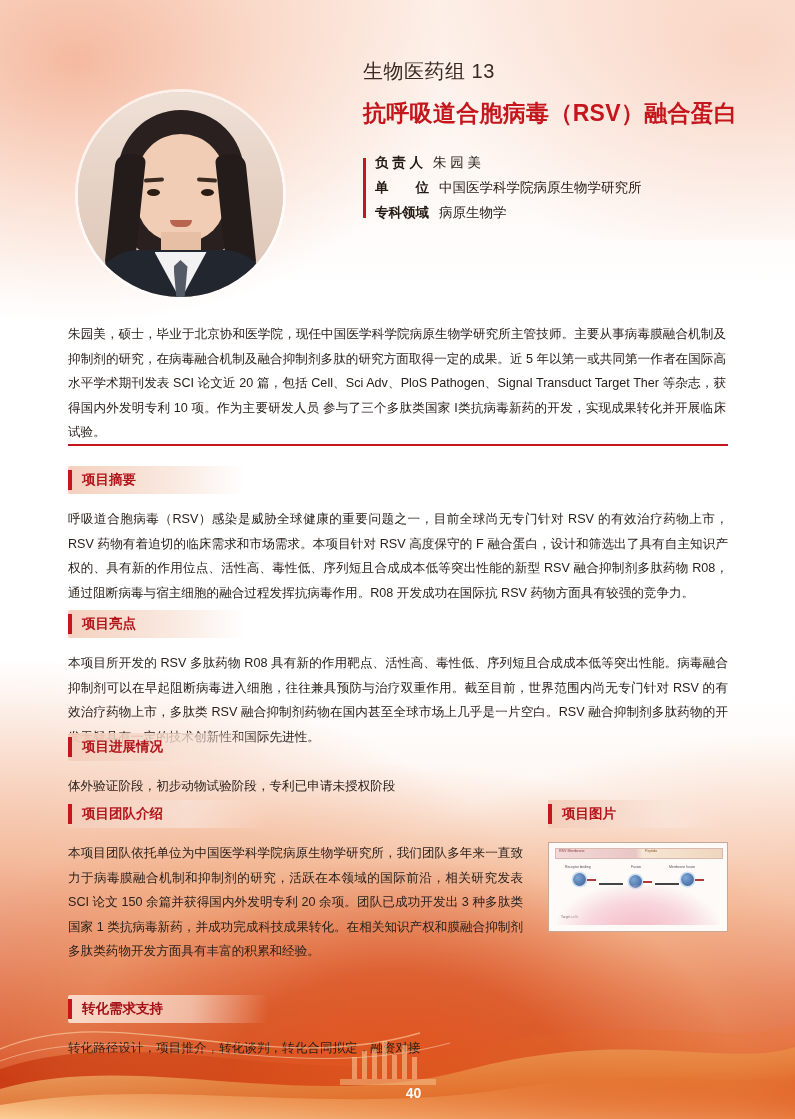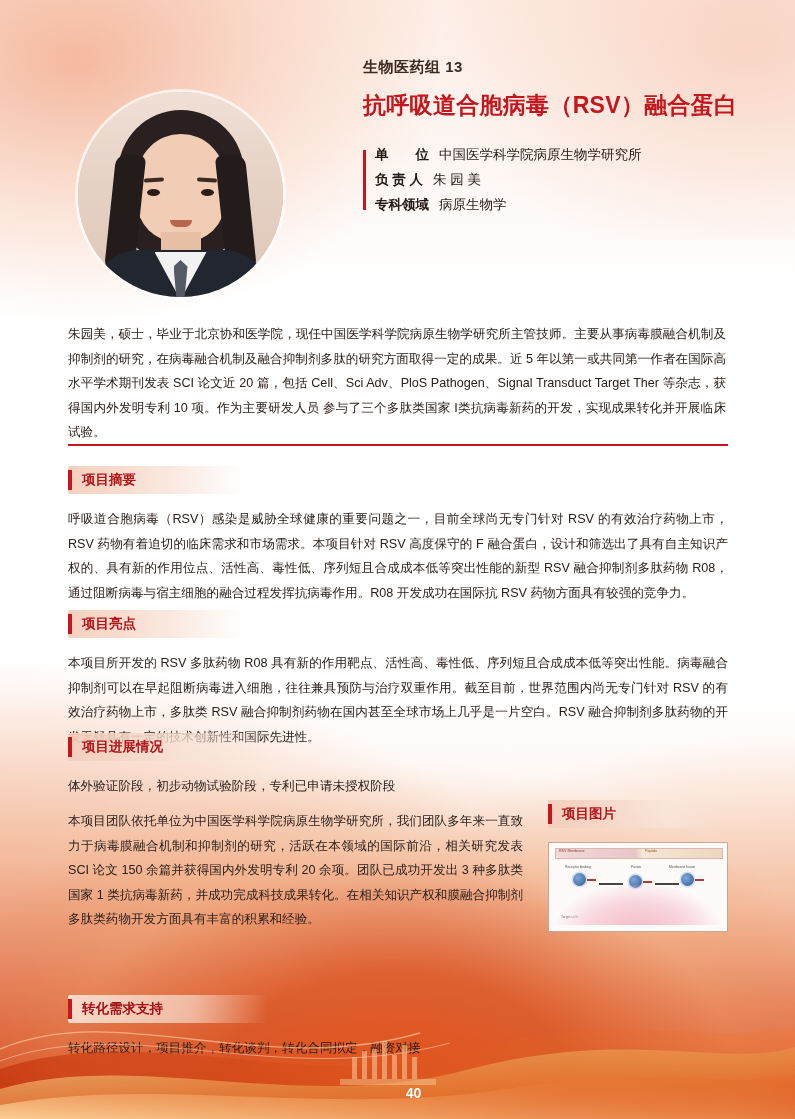--- a/index.html
+++ b/index.html
@@ -192,22 +192,22 @@
     clip-path: polygon(50% 0, 100% 16%, 78% 100%, 22% 100%, 0 16%);
   }
 
   .header-right {
     position: absolute;
     left: 363px;
     top: 58px;
     width: 392px;
   }
   .group-label {
-    font-size: 15px;
-    font-weight: bold;
+    font-size: 20px;
+    font-weight: normal;
     color: #3a2a22;
     letter-spacing: 0.5px;
   }
   .project-title {
     margin-top: 13px;
     font-size: 23px;
     font-weight: bold;
     color: #c4161c;
     line-height: 1.32;
     letter-spacing: 0.3px;
@@ -430,27 +430,27 @@
     </div>
 
     <div class="header-right">
       <div class="group-label">生物医药组 13</div>
       <div class="project-title">抗呼吸道合胞病毒（RSV）融合蛋白</div>
 
       <div class="meta-block">
         <div class="meta-bar"></div>
 
         <div class="meta-row">
+          <span class="meta-key">负 责 人</span>
+          <span class="meta-val">朱 园 美</span>
+        </div>
+
+        <div class="meta-row">
           <span class="meta-key">单　　位</span>
           <span class="meta-val">中国医学科学院病原生物学研究所</span>
-        </div>
-
-        <div class="meta-row">
-          <span class="meta-key">负 责 人</span>
-          <span class="meta-val">朱 园 美</span>
         </div>
 
         <div class="meta-row">
           <span class="meta-key">专科领域</span>
           <span class="meta-val">病原生物学</span>
         </div>
       </div>
     </div>
   </div>
 
@@ -475,20 +475,24 @@
 
   <div class="section" style="top:733px;">
     <div class="sec-head" style="min-width:152px;">
       <span class="bar"></span>
       <span class="txt">项目进展情况</span>
     </div>
     <div class="sec-body">体外验证阶段，初步动物试验阶段，专利已申请未授权阶段</div>
   </div>
 
   <div class="section" style="top:800px; width:455px;">
+    <div class="sec-head" style="min-width:152px;">
+      <span class="bar"></span>
+      <span class="txt">项目团队介绍</span>
+    </div>
     <div class="sec-body">本项目团队依托单位为中国医学科学院病原生物学研究所，我们团队多年来一直致力于病毒膜融合机制和抑制剂的研究，活跃在本领域的国际前沿，相关研究发表 SCI 论文 150 余篇并获得国内外发明专利 20 余项。团队已成功开发出 3 种多肽类国家 1 类抗病毒新药，并成功完成科技成果转化。在相关知识产权和膜融合抑制剂多肽类药物开发方面具有丰富的积累和经验。</div>
   </div>
 
   <div class="img-section">
     <div class="img-head">
       <span class="bar"></span>
       <span class="txt">项目图片</span>
     </div>
 
     <div class="figure">

